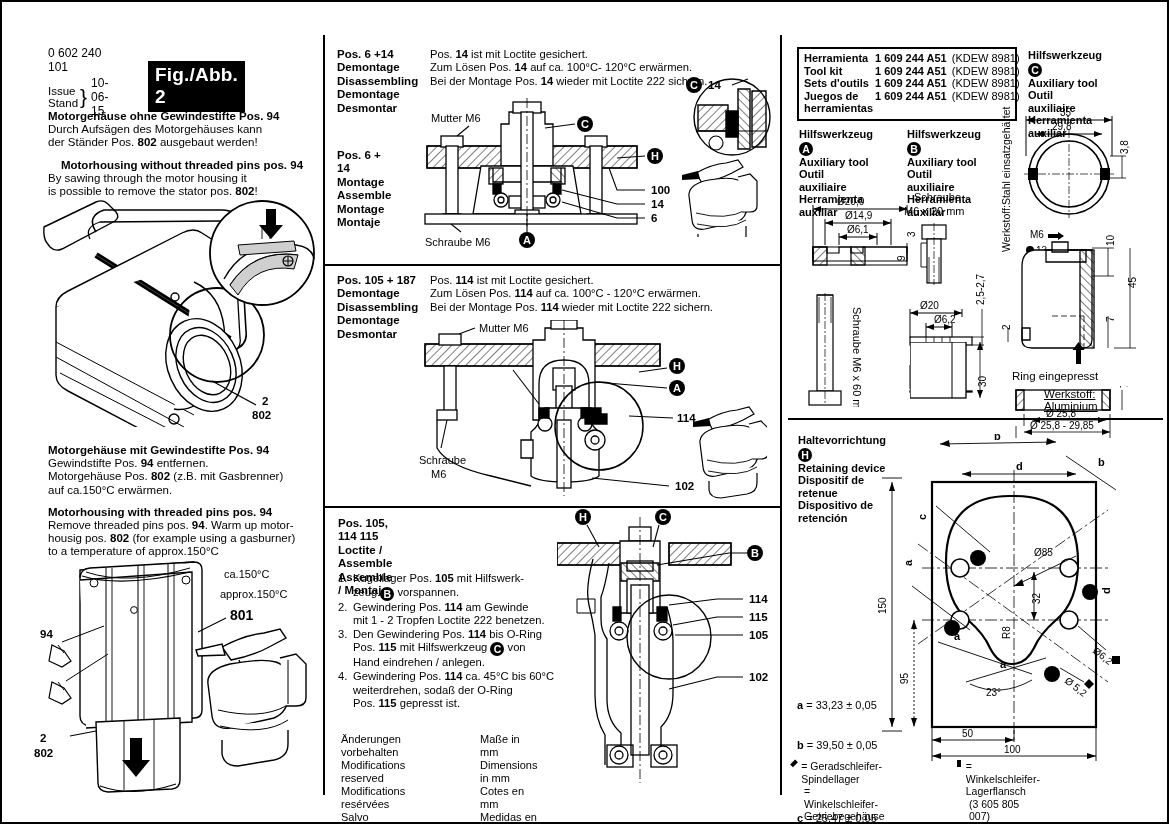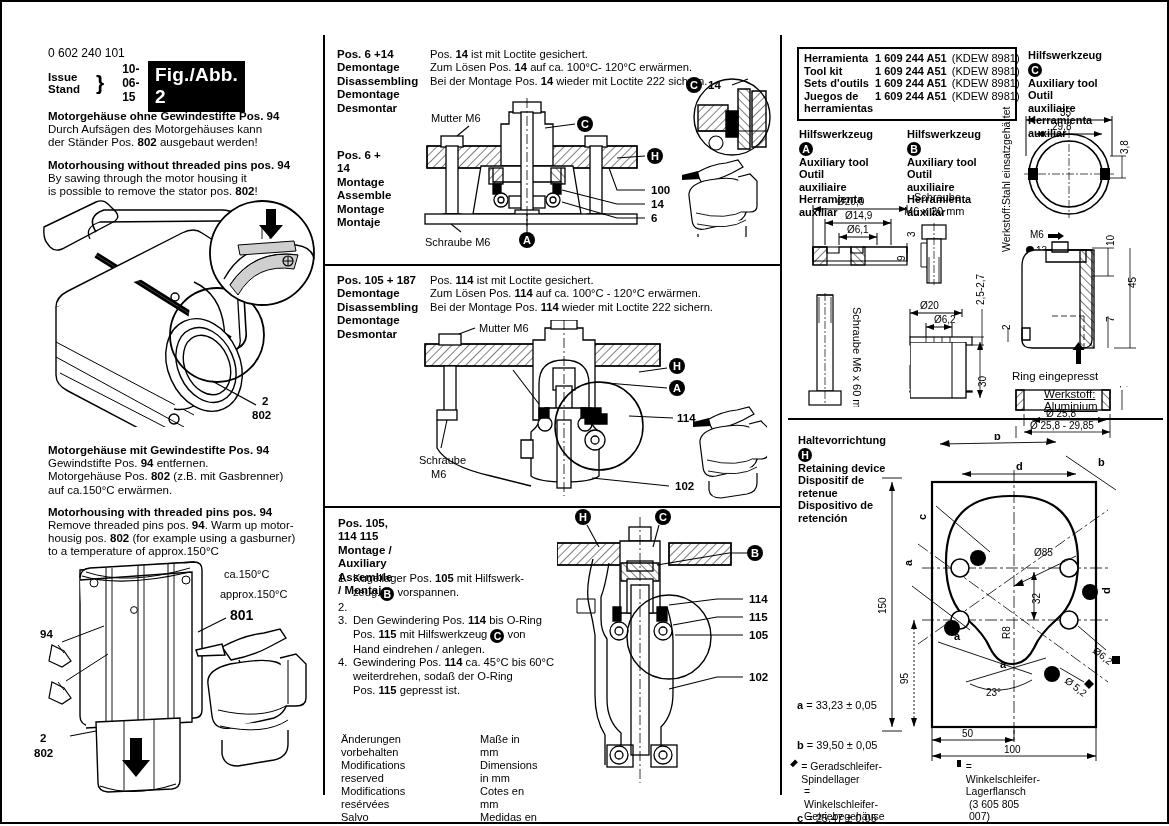--- a/index.html
+++ b/index.html
@@ -22,21 +22,21 @@
 
   .col { position:absolute; }
 
   
   .t { font-size:11.5px; line-height:13.2px; }
   .tb { font-weight:bold; }
   .small { font-size:10.5px; line-height:12.4px; }
 
   
   .idblock { position:absolute; left:46px; top:44px; font-size:12px; line-height:14px;}
-  .issue-row { display:flex; align-items:center; gap:17px; margin-top:2px;font-weight:bold;}
+  .issue-row { display:flex; align-items:center; gap:3px; margin-top:2px;}
   .issue-lbls { font-size:11.5px; line-height:12px; }
   .brace { font-size:21px; line-height:18px; margin:0 1px 0 -1px;}
   .figtag {
     position:absolute; left:146px; top:59px;
     background:#000; color:#fff; font-weight:bold; font-size:19px;
     padding:3px 7px 4px 7px; letter-spacing:0.2px;
   }
 
   
   .badge {
@@ -102,21 +102,21 @@
         <span class="brace">}</span>
         <span style="font-size:12px;">10-06-15</span>
       </div>
     </div>
     <div class="figtag">Fig./Abb. 2</div>
 
     <div class="t" style="position:absolute; left:46px; top:108px; width:268px;">
       <div class="tb">Motorgehäuse ohne Gewindestifte Pos. 94</div>
       <div>Durch Aufsägen des Motorgehäuses kann</div>
       <div>der Ständer Pos. <b>802</b> ausgebaut werden!</div>
-      <div class="tb" style="margin-top:9px;">Motorhousing without threaded pins pos. 94</div>
+      <div class="tb" style="margin-top:9px;text-align:center;">Motorhousing without threaded pins pos. 94</div>
       <div>By sawing through the motor housing it</div>
       <div>is possible to remove the stator pos. <b>802</b>!</div>
     </div>
 
     <svg width="290" height="240" style="position:absolute; left:32px; top:185px;">
       <g fill="none" stroke="#000" stroke-width="1.4">
 
         <path d="M10,40 L62,15 q7,-3 12,2 l8,8 q4,5 -1,9 L28,62 q-7,3 -12,-2 l-3,-4 q-4,-5 -3,-16 z" fill="#fff"></path>
 
         <path d="M62,45 q-10,-16 8,-22 l118,-0 q16,0 18,16 l6,105 q2,14 -12,19 l-18,7" fill="none" stroke-width="1.6"></path>
@@ -442,31 +442,32 @@
         <path d="M15,93 q32,7 49,-4" stroke-width="0.9"></path>
         <path d="M16,103 l0,9 q1,8 12,8 l26,-4 q10,-2 10,-11 l0,-10"></path>
         <path d="M56,46 l12,-3 l7,7 l0,25 q0,6 -7,6 l-8,0"></path>
       </g>
     </svg>
 
     <div class="hline" style="left:323px; top:504px; width:455px; height:1.5px;"></div>
 
     <div class="posblk" style="left:336px; top:515px;">
       <div>Pos. 105, 114   115</div>
-      <div>Montage / Auxiliary</div>
+      <div>Loctite / Assemble</div>
       <div>Assemble / Montaje</div>
     </div>
 
     <div class="steps" style="left:336px; top:570px; width:220px;">
       <div style="display:flex;">
         <span style="width:15px;flex:none;">1.</span>
         <span>Kugellager Pos. <b>105</b> mit Hilfswerk-<br>zeug <span class="badge">B</span> vorspannen.</span>
       </div>
       <div style="display:flex;">
         <span style="width:15px;flex:none;">2.</span>
+        <span>Gewindering Pos. <b>114</b> am Gewinde<br>mit 1 - 2 Tropfen Loctite 222 benetzen.</span>
       </div>
       <div style="display:flex;">
         <span style="width:15px;flex:none;">3.</span>
         <span>Den Gewindering Pos. <b>114</b> bis O-Ring<br>Pos. <b>115</b> mit Hilfswerkzeug <span class="badge">C</span> von<br>Hand eindrehen / anlegen.</span>
       </div>
       <div style="display:flex;">
         <span style="width:15px;flex:none;">4.</span>
         <span>Gewindering Pos. <b>114</b> ca. 45°C bis 60°C<br>weiterdrehen, sodaß der O-Ring<br>Pos. <b>115</b> gepresst ist.</span>
       </div>
     </div>

